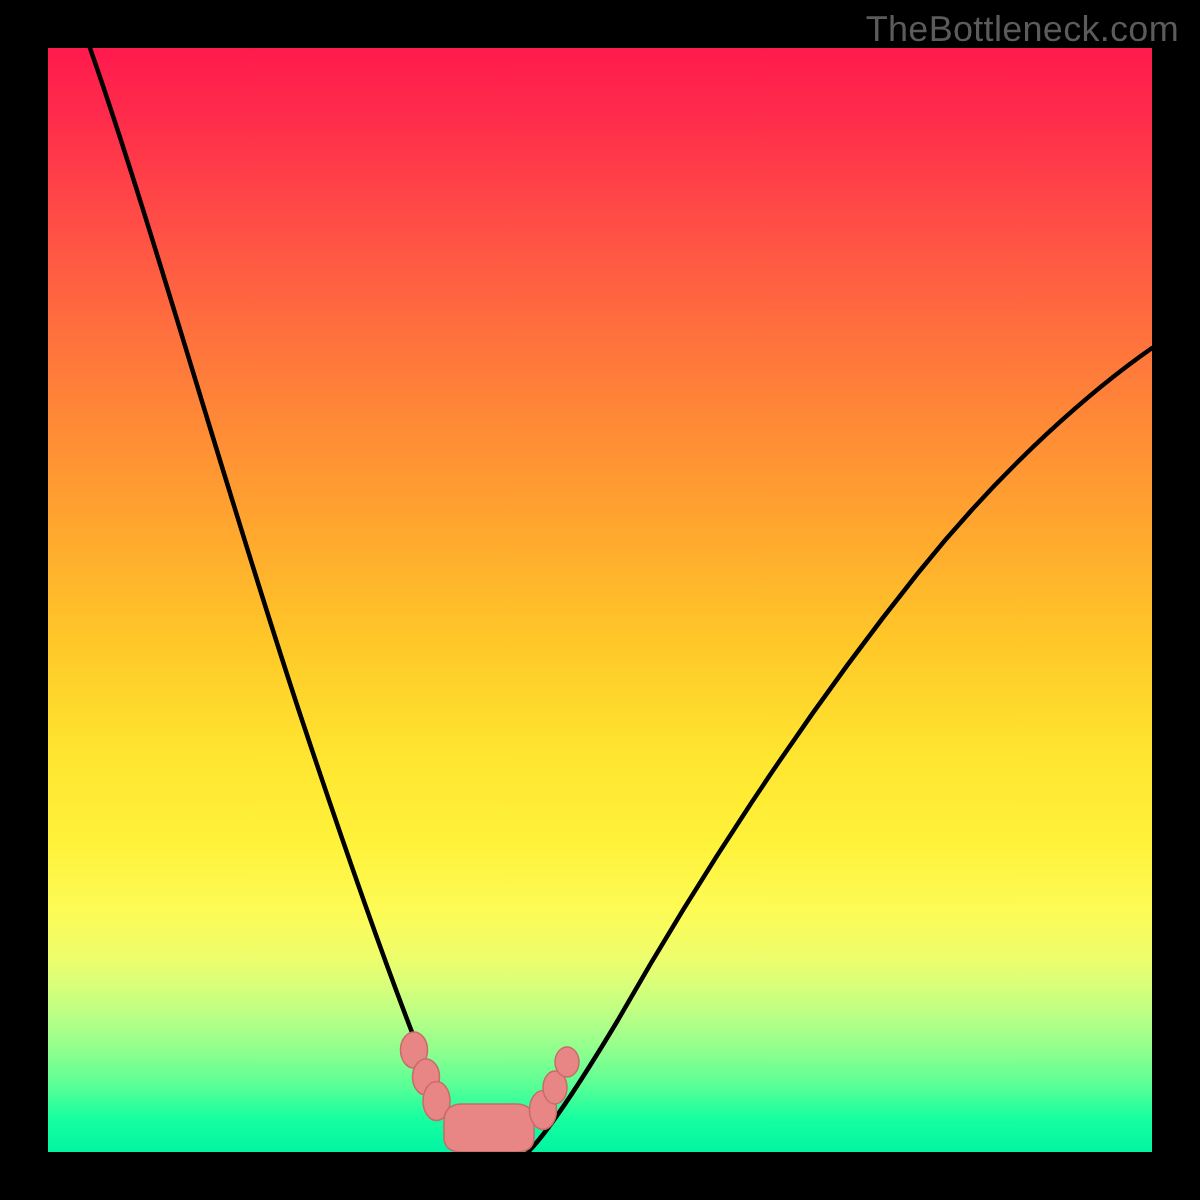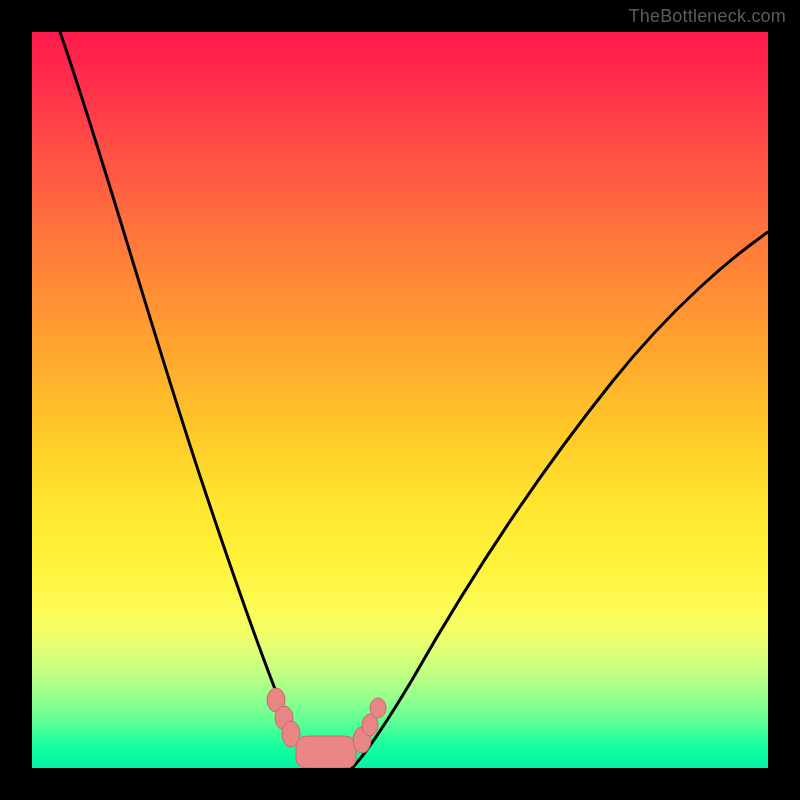--- a/index.html
+++ b/index.html
@@ -55,21 +55,21 @@
     position: absolute;
     inset: 0;
     width: 100%;
     height: 100%;
   }
   .watermark {
     position: absolute;
     top: 6px;
     right: 14px;
     color: #5b5b5b;
-    font-size: 18px;
+    font-size: 24px;
     font-weight: 500;
     letter-spacing: 0.2px;
   }
 </style>
 </head>
 <body>
 
 <div class="frame">
 
   <div class="watermark">TheBottleneck.com</div>

